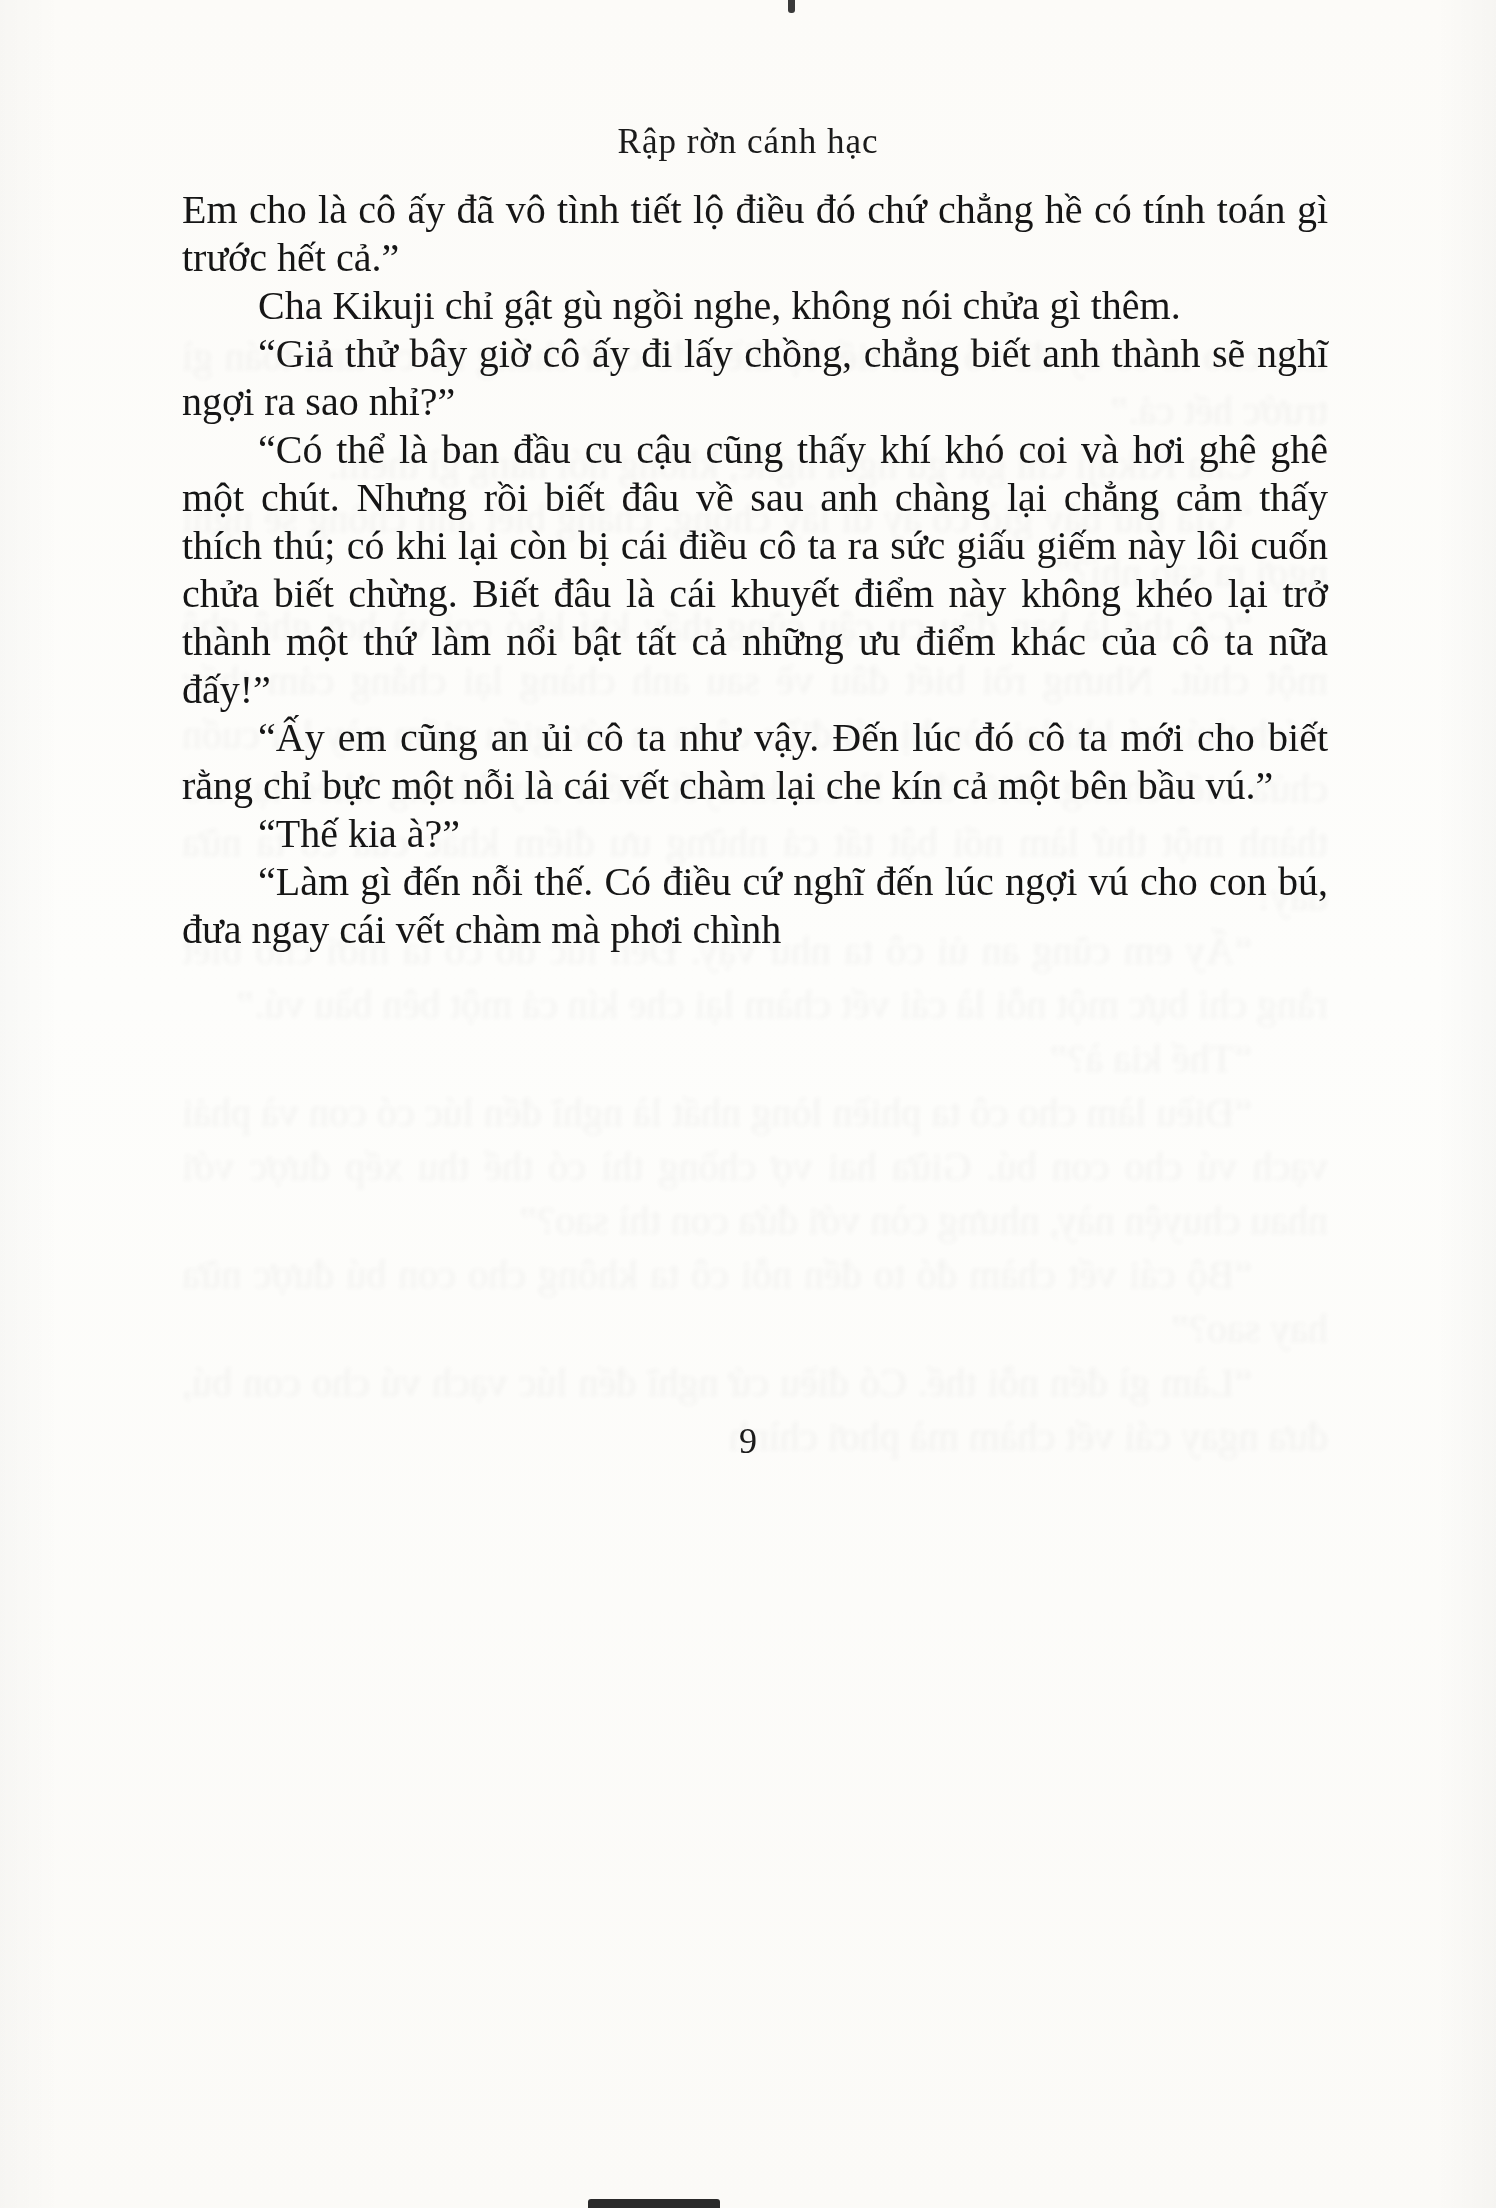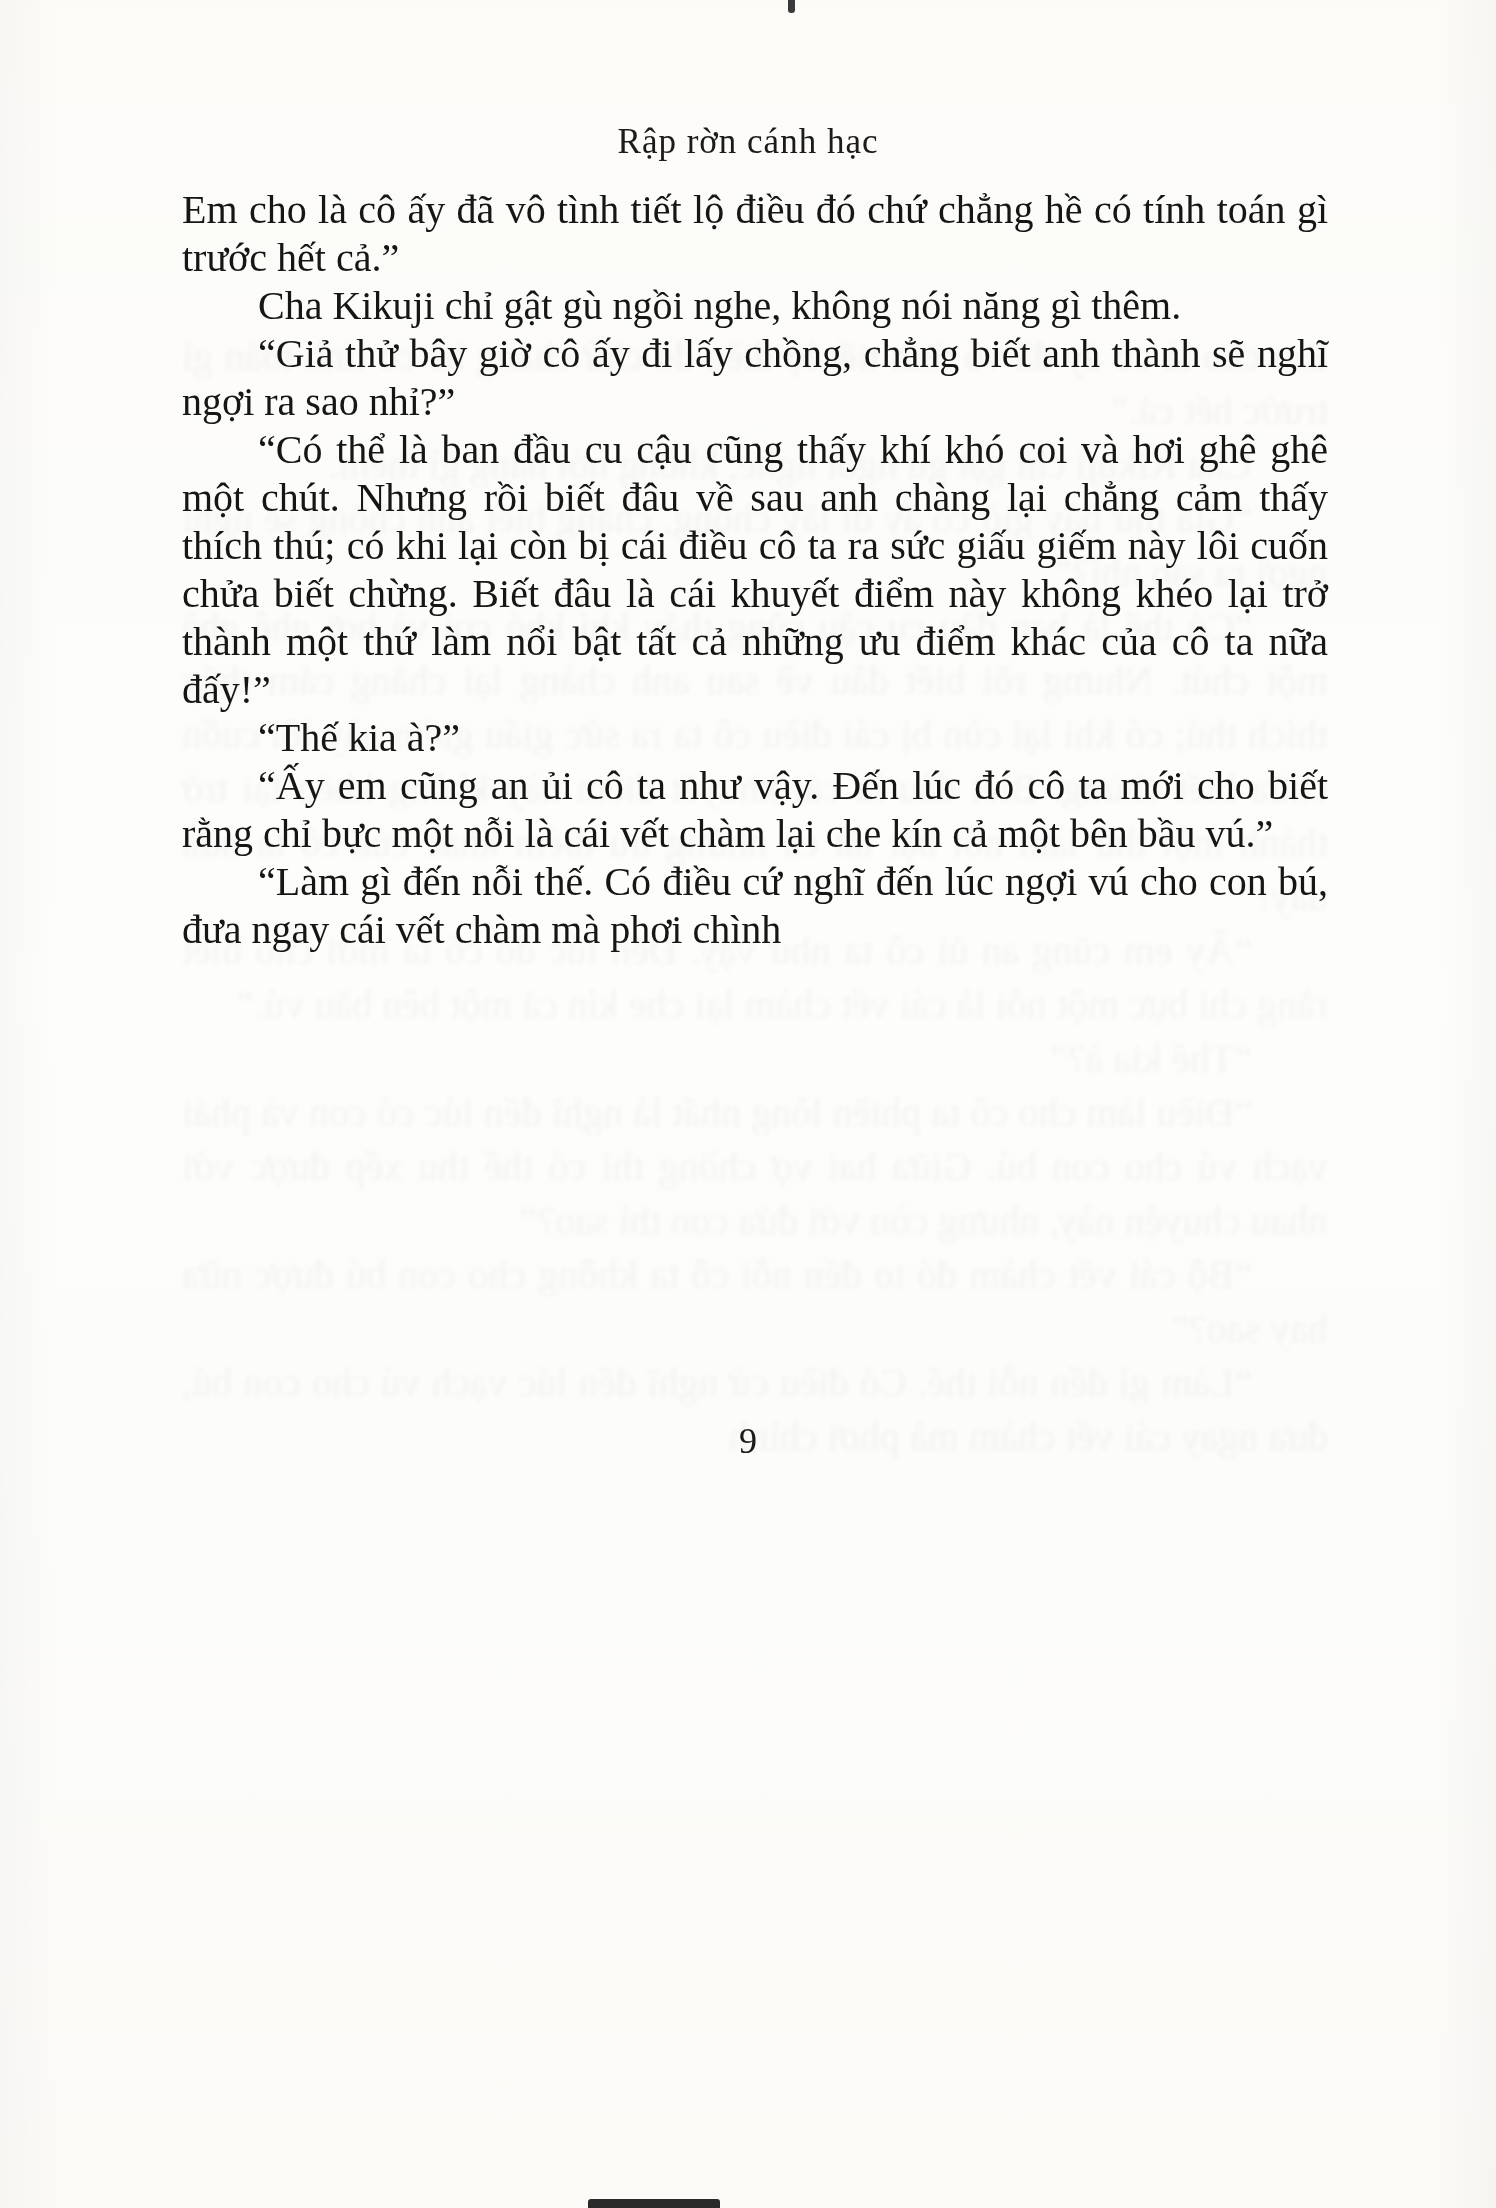--- a/index.html
+++ b/index.html
@@ -120,25 +120,25 @@
       <p class="para indent">“Có thể là ban đầu cu cậu cũng thấy khí khó coi và hơi ghê ghê một chút. Nhưng rồi biết đâu về sau anh chàng lại chẳng cảm thấy thích thú; có khi lại còn bị cái điều cô ta ra sức giấu giếm này lôi cuốn chửa biết chừng. Biết đâu là cái khuyết điểm này không khéo lại trở thành một thứ làm nổi bật tất cả những ưu điểm khác của cô ta nữa đấy!”</p>
       <p class="para indent">“Ấy em cũng an ủi cô ta như vậy. Đến lúc đó cô ta mới cho biết rằng chỉ bực một nỗi là cái vết chàm lại che kín cả một bên bầu vú.”</p>
       <p class="para indent">“Thế kia à?”</p>
       <p class="para indent">“Điều làm cho cô ta phiền lòng nhất là nghĩ đến lúc có con và phải vạch vú cho con bú. Giữa hai vợ chồng thì có thể thu xếp được với nhau chuyện này, nhưng còn với đứa con thì sao?”</p>
       <p class="para indent">“Bộ cái vết chàm đó to đến nỗi cô ta không cho con bú được nữa hay sao?”</p>
       <p class="para indent">“Làm gì đến nỗi thế. Có điều cứ nghĩ đến lúc vạch vú cho con bú, đưa ngay cái vết chàm mà phơi chình</p>
     </div>
 
   <div class="content">
       <p class="para">Em cho là cô ấy đã vô tình tiết lộ điều đó chứ chẳng hề có tính toán gì trước hết cả.”</p>
-      <p class="para indent">Cha Kikuji chỉ gật gù ngồi nghe, không nói năng gì thêm.</p>
+      <p class="para indent">Cha Kikuji chỉ gật gù ngồi nghe, không nói chửa gì thêm.</p>
       <p class="para indent">“Giả thử bây giờ cô ấy đi lấy chồng, chẳng biết anh thành sẽ nghĩ ngợi ra sao nhỉ?”</p>
       <p class="para indent">“Có thể là ban đầu cu cậu cũng thấy khí khó coi và hơi ghê ghê một chút. Nhưng rồi biết đâu về sau anh chàng lại chẳng cảm thấy thích thú; có khi lại còn bị cái điều cô ta ra sức giấu giếm này lôi cuốn chửa biết chừng. Biết đâu là cái khuyết điểm này không khéo lại trở thành một thứ làm nổi bật tất cả những ưu điểm khác của cô ta nữa đấy!”</p>
+      <p class="para indent">“Ấy em cũng an ủi cô ta như vậy. Đến lúc đó cô ta mới cho biết rằng chỉ bực một nỗi là cái vết chàm lại che kín cả một bên bầu vú.”</p>
       <p class="para indent">“Thế kia à?”</p>
-      <p class="para indent">“Ấy em cũng an ủi cô ta như vậy. Đến lúc đó cô ta mới cho biết rằng chỉ bực một nỗi là cái vết chàm lại che kín cả một bên bầu vú.”</p>
       <p class="para indent">“Làm gì đến nỗi thế. Có điều cứ nghĩ đến lúc ngợi vú cho con bú, đưa ngay cái vết chàm mà phơi chình</p>
     </div>
 
   <div class="folio">9</div>
 
   <div class="artifact-bottom"></div>
 
 </div>
 
 </body></html>

